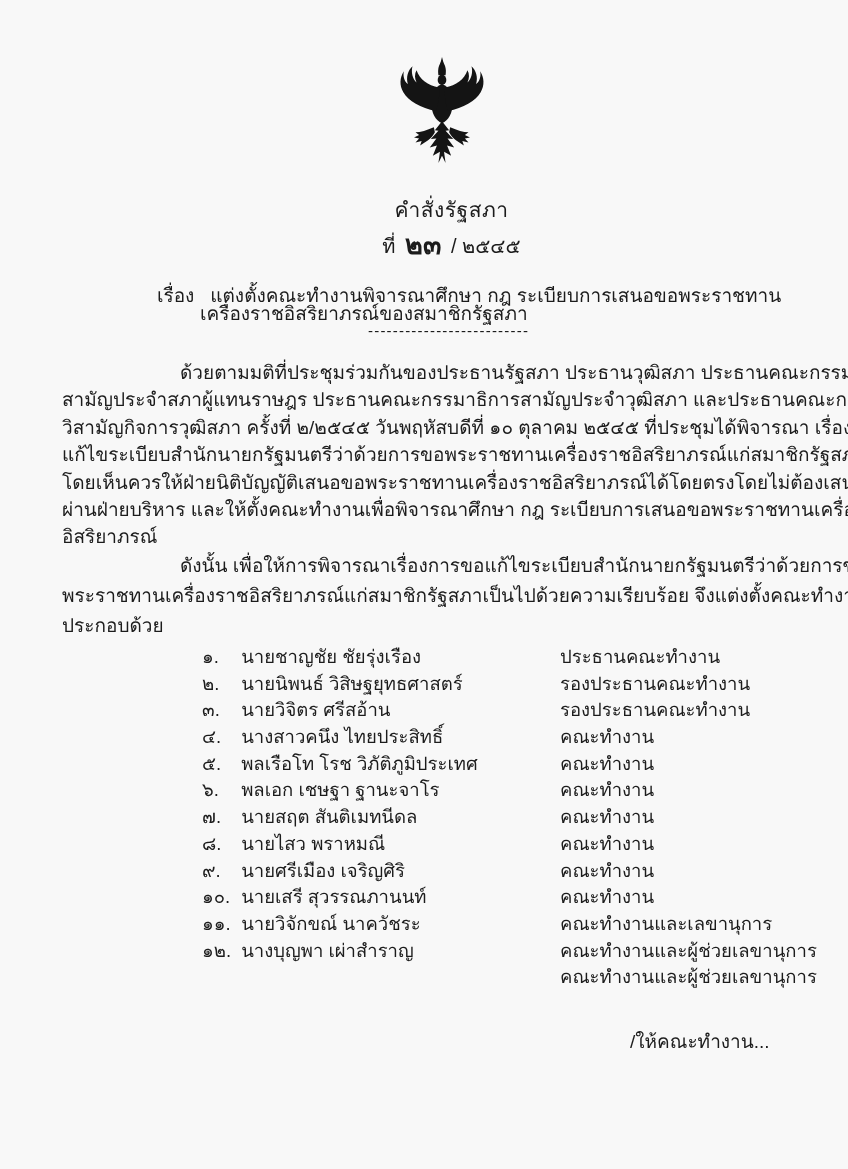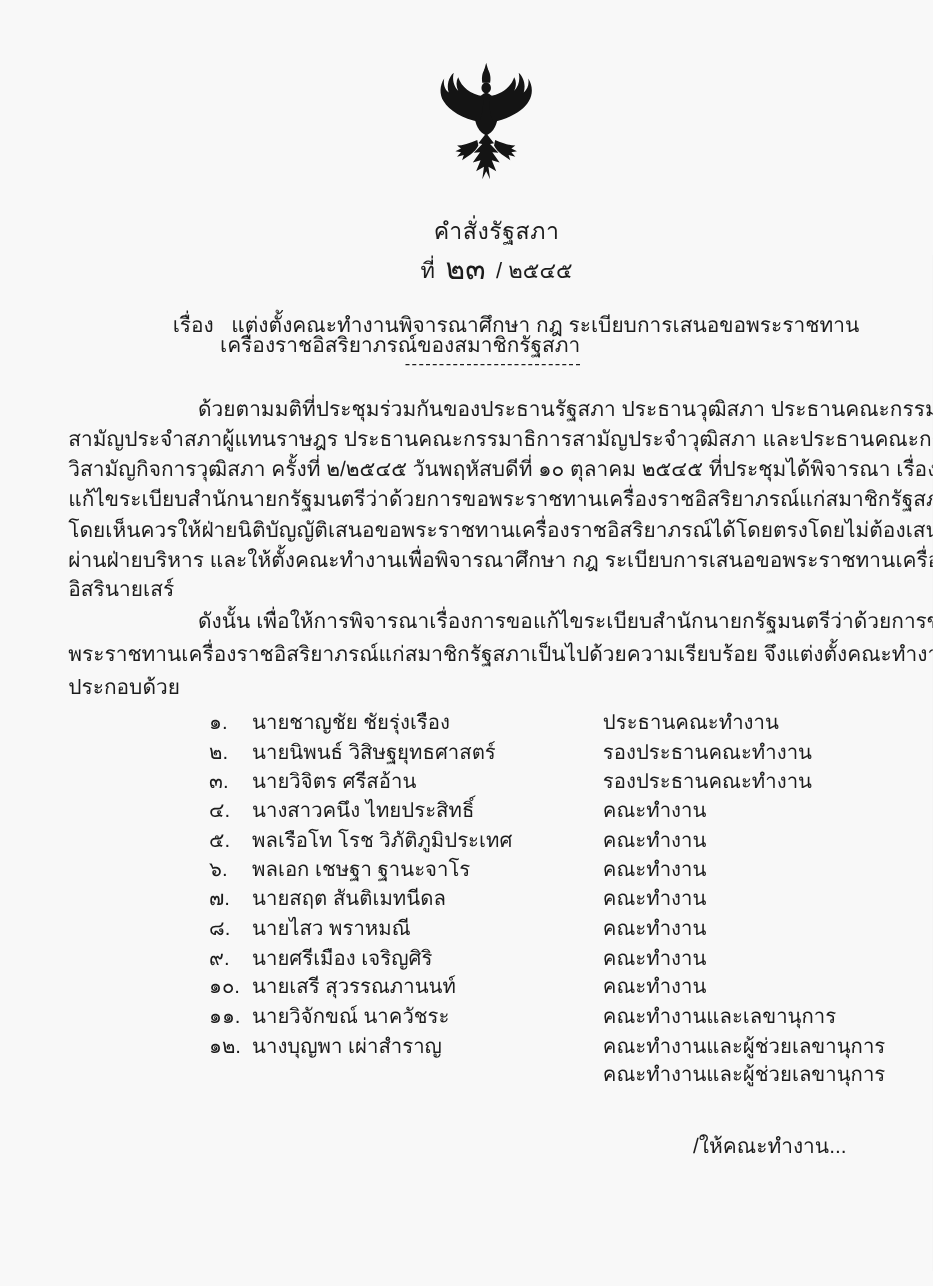--- a/index.html
+++ b/index.html
@@ -19,41 +19,41 @@
   .emblem {
     position:absolute; left:386px; top:46px;
     width:112px; height:134px;
   }
   .header-center {
     position:absolute; left:38px; right:0; text-align:center;
   }
   .doc-title { top:193px; font-size:21px; letter-spacing:0.5px; }
   .doc-number { top:222px; font-size:20px; }
   .doc-number .hand-number {
-    font-size:27px; font-weight:normal; padding:0 4px; display:inline-block;
+    font-size:27px; font-weight:bold; padding:0 4px; display:inline-block;
     transform:translateY(1px);
   }
   .subject-line1 { position:absolute; left:157px; top:280px; font-size:19px; }
   .subject-line1 .subject-label { display:inline-block; width:48px; }
   .subject-line2 { position:absolute; left:200px; top:298px; font-size:19px; }
   .divider {
     position:absolute; left:368px; top:322px; font-size:15px;
     letter-spacing:1.2px; white-space:nowrap;
   }
   .para {
     position:absolute; left:62px; width:730px; font-size:19px;
   }
   .para .line { white-space:nowrap; }
   .para1 { top:359px; }
   .para1 .line { height:27.4px; line-height:27.4px; }
   .para2 { top:551px; }
   .para2 .line { height:30px; line-height:30px; }
   .para .line:first-of-type { padding-left:118px; }
   .members {
-    position:absolute; left:0; top:644px; width:818px;
+    position:absolute; left:12px; top:644px; width:818px;
   }
   .member-row {
     position:relative; height:26.7px; line-height:26.7px;
     font-size:18.5px; white-space:nowrap;
   }
   .member-main { position:absolute; left:190px; }
   .member-no { display:inline-block; min-width:34px; }
   .member-name { display:inline; }
   .member-role { position:absolute; left:527px;margin-left:21px; }
   .footer-continuation {
@@ -110,21 +110,21 @@
   <div class="divider">--------------------------</div>
 
   <div class="para para1">
 
   <div class="line">ด้วยตามมติที่ประชุมร่วมกันของประธานรัฐสภา  ประธานวุฒิสภา  ประธานคณะกรรมาธิการ</div>
       <div class="line">สามัญประจำสภาผู้แทนราษฎร ประธานคณะกรรมาธิการสามัญประจำวุฒิสภา และประธานคณะกรรมาธิการ</div>
       <div class="line">วิสามัญกิจการวุฒิสภา ครั้งที่ ๒/๒๕๔๕ วันพฤหัสบดีที่ ๑๐ ตุลาคม ๒๕๔๕ ที่ประชุมได้พิจารณา  เรื่อง การขอ</div>
       <div class="line">แก้ไขระเบียบสำนักนายกรัฐมนตรีว่าด้วยการขอพระราชทานเครื่องราชอิสริยาภรณ์แก่สมาชิกรัฐสภา</div>
       <div class="line">โดยเห็นควรให้ฝ่ายนิติบัญญัติเสนอขอพระราชทานเครื่องราชอิสริยาภรณ์ได้โดยตรงโดยไม่ต้องเสนอ</div>
       <div class="line">ผ่านฝ่ายบริหาร และให้ตั้งคณะทำงานเพื่อพิจารณาศึกษา กฎ ระเบียบการเสนอขอพระราชทานเครื่องราช</div>
-      <div class="line">อิสรินายเสร์</div>
+      <div class="line">อิสริยาภรณ์</div>
     </div>
 
   <div class="para para2">
 
   <div class="line">ดังนั้น  เพื่อให้การพิจารณาเรื่องการขอแก้ไขระเบียบสำนักนายกรัฐมนตรีว่าด้วยการขอ</div>
       <div class="line">พระราชทานเครื่องราชอิสริยาภรณ์แก่สมาชิกรัฐสภาเป็นไปด้วยความเรียบร้อย จึงแต่งตั้งคณะทำงาน</div>
       <div class="line">ประกอบด้วย</div>
     </div>
 
   <div class="members">

